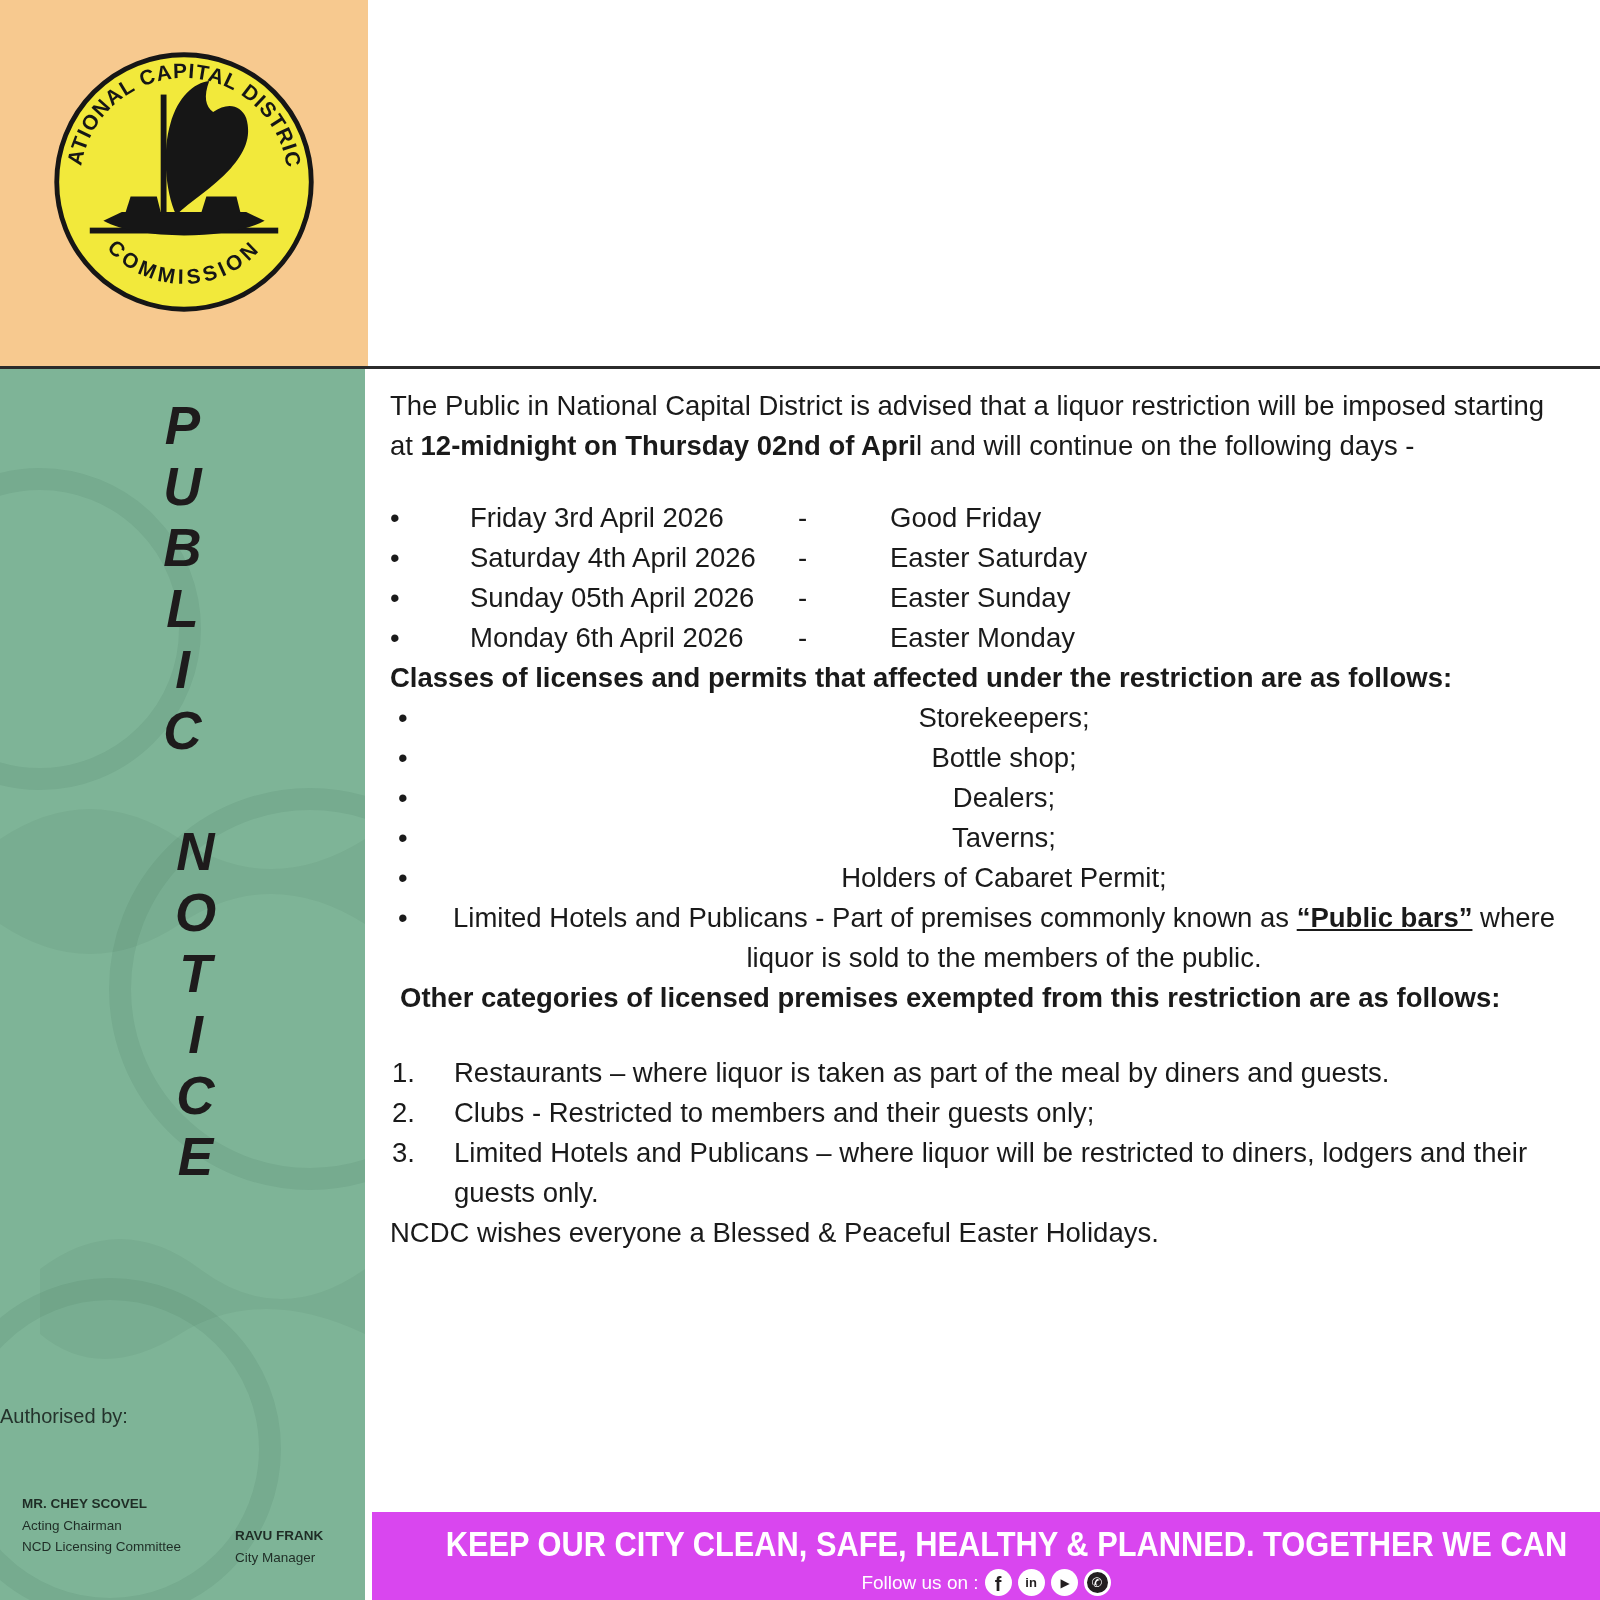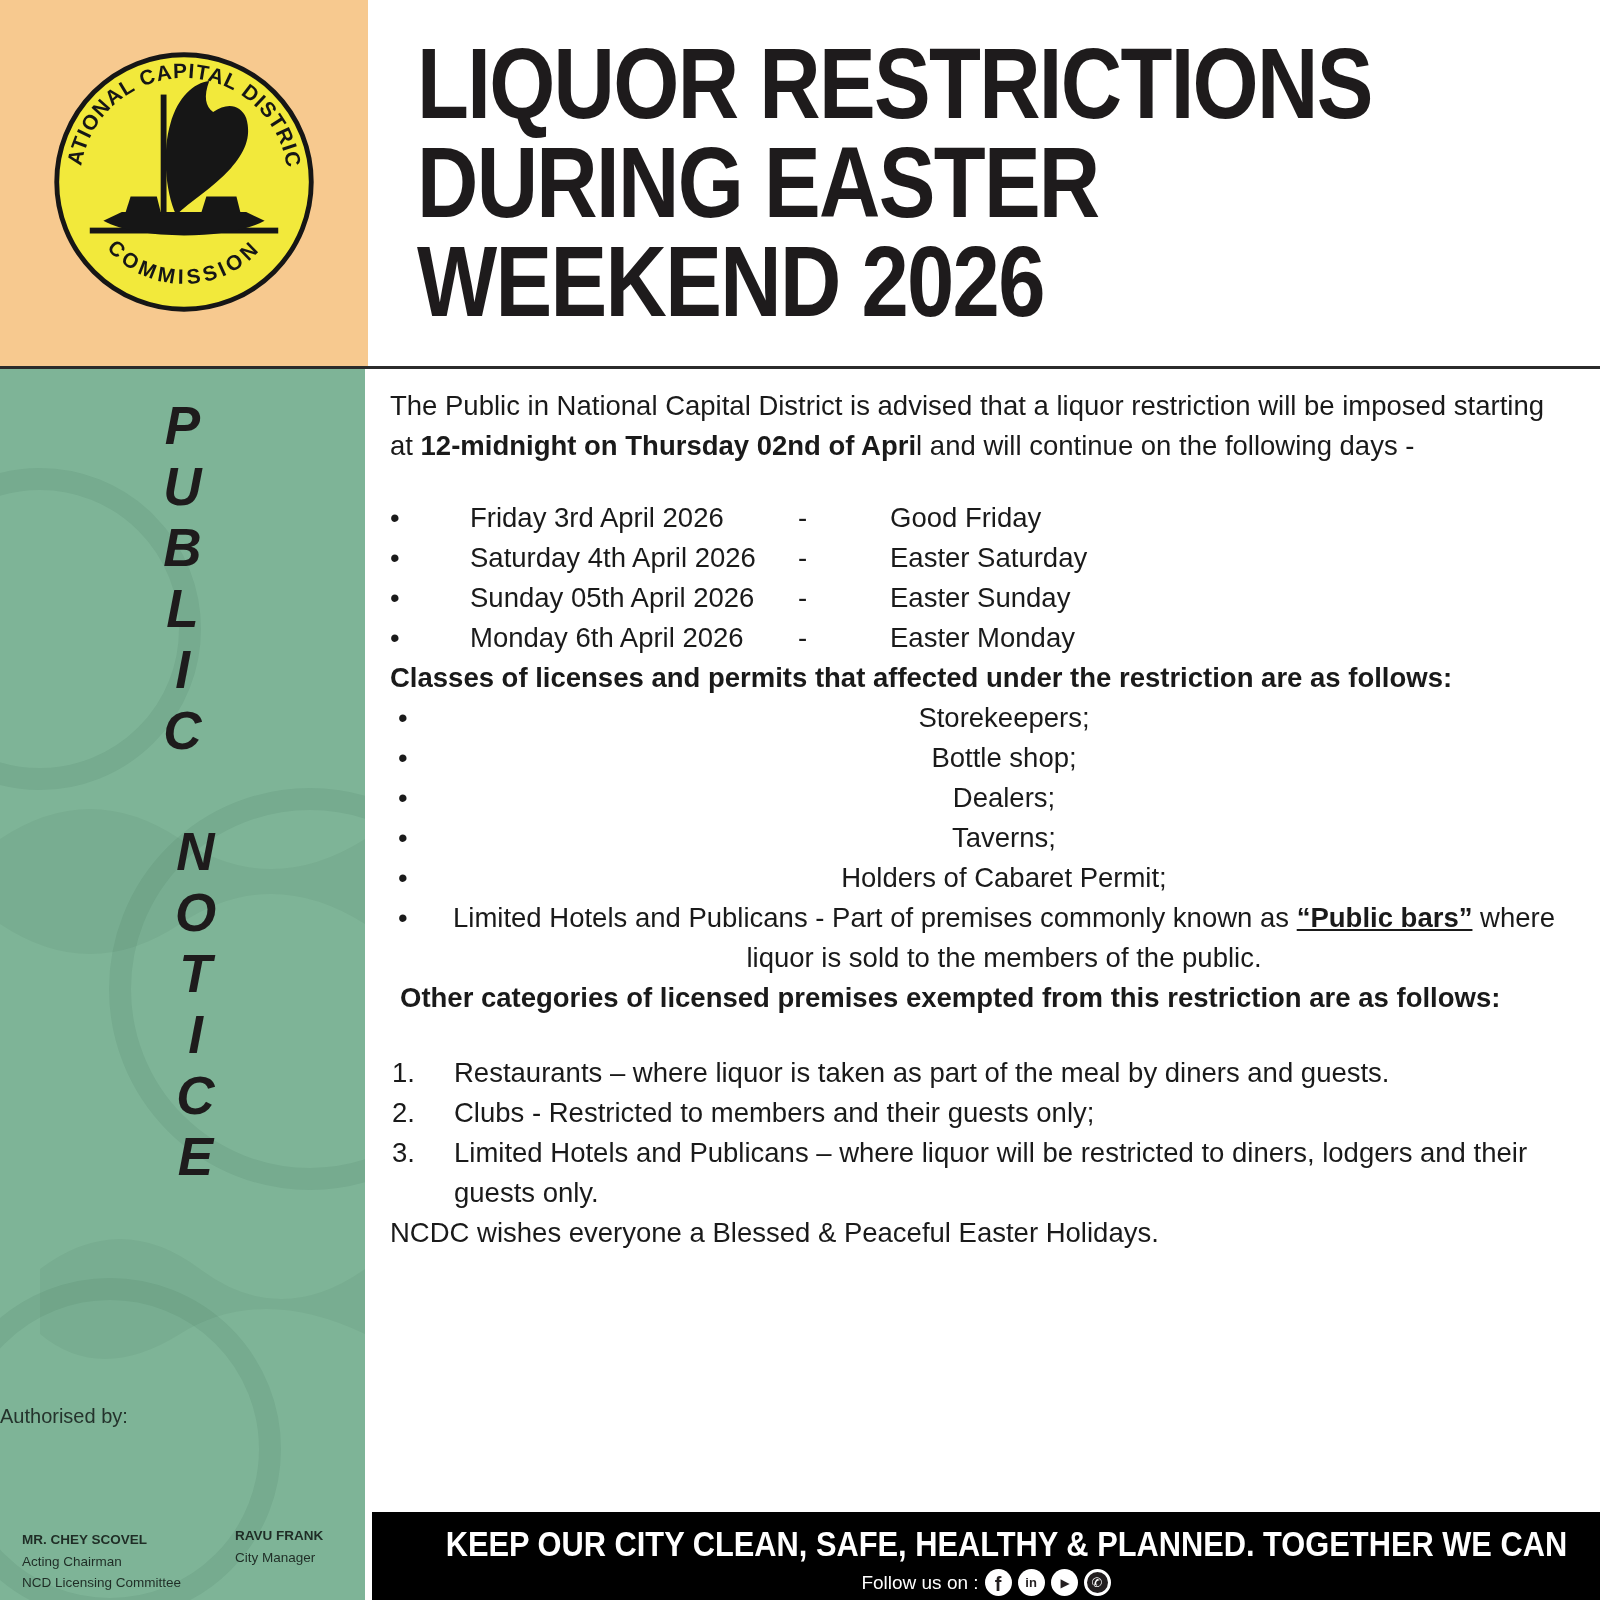--- a/index.html
+++ b/index.html
@@ -26,21 +26,21 @@
   .vword{position:absolute;left:0;width:100%;}
   .vword.w1{top:26px;}
   .vword.w2{top:452px;margin-left:13px;}
   .vletter{
     height:61px;line-height:61px;text-align:center;
     font-size:53px;font-weight:bold;font-style:italic;color:#1e1b1c;
   }
   .authorised{position:absolute;top:1036px;left:0;width:100%;text-align:left;
     font-size:20px;color:#24332c;}
   .sig{position:absolute;color:#1f2d26;}
-  .sig-left{left:22px;top:1160px;}
+  .sig-left{left:22px;top:1124px;}
   .sig-right{left:235px;top:1132px;margin-top:24px;}
   .sig-name{font-size:13.5px;font-weight:bold;line-height:22px;}
   .sig-line{font-size:13.5px;line-height:21px;}
   
   .content{position:absolute;left:390px;top:386px;width:1176px;font-size:27.5px;line-height:40px;}
   .content p{margin:0;}
   .b{font-weight:bold;}
   .u{text-decoration:underline;}
   .day-list{margin-top:32px;}
   .day-row{display:grid;grid-template-columns:80px 328px 92px auto;}
@@ -51,21 +51,21 @@
   .class-item::before{content:"•";position:absolute;left:8px;}
   .exempt-heading{margin-top:31px;font-weight:bold;padding-left:10px;}
   .exempt-list{margin-top:35px;}
   .exempt-row{display:flex;}
   .exempt-num{width:62px;flex:none;padding-left:2px;}
   .exempt-text{flex:1;}
   .resume{margin-top:34px;font-weight:bold;}
   .important{margin-top:29px;}
   .closing{margin-top:26px;}
   
-  .footer-bar{position:absolute;left:372px;top:1512px;width:1228px;height:88px;background:#000000;}
+  .footer-bar{position:absolute;left:372px;top:1512px;width:1228px;height:88px;background:#d946ef;}
   .tagline{
     margin-top:12px;text-align:center;color:#ffffff;font-weight:bold;font-size:35px;
     white-space:nowrap;transform:scaleX(0.88);transform-origin:center;
   }
   .follow-row{display:flex;justify-content:center;align-items:center;gap:6px;margin-top:5px;}
   .follow-label{color:#ffffff;font-size:19px;}
   .s-icon{
     width:27px;height:27px;border-radius:50%;background:#ffffff;color:#231F20;
     display:flex;align-items:center;justify-content:center;font-weight:bold;box-sizing:border-box;
   }
@@ -99,25 +99,20 @@
         <path d="M -60 31 L -24 31 L -28 15 L -55 15 Z"></path>
         <path d="M 18 31 L 58 31 L 54 15 L 23 15 Z"></path>
         <rect x="-24" y="-90" width="6" height="124"></rect>
         <path d="M -14 -60 C -6 -88 10 -102 26 -104 C 20 -88 22 -78 30 -72 C 44 -82 58 -80 64 -66 C 70 -46 62 -30 48 -14 C 30 6 6 20 -8 34 C -20 8 -22 -34 -14 -60 Z"></path>
       </g>
     </svg>
   </div>
 
   <div class="top-rule"></div>
 
-  <div class="title-block">
-    <div class="title-line">LIQUOR RESTRICTIONS</div>
-    <div class="title-line">DURING EASTER</div>
-    <div class="title-line">WEEKEND 2026</div>
-  </div>
 
   <div class="sidebar">
     <svg class="pattern" width="365" height="1231" viewBox="0 0 365 1231" xmlns="http://www.w3.org/2000/svg">
       <g fill="none" stroke="rgba(20,60,40,0.07)" stroke-width="22">
         <circle cx="40" cy="260" r="150"></circle>
         <circle cx="310" cy="620" r="190"></circle>
         <circle cx="110" cy="1080" r="160"></circle>
       </g>
       <g fill="rgba(20,60,40,0.05)">
         <path d="M0 470 Q 90 410 180 470 T 365 470 L 365 555 Q 270 495 180 555 T 0 555 Z"></path>

